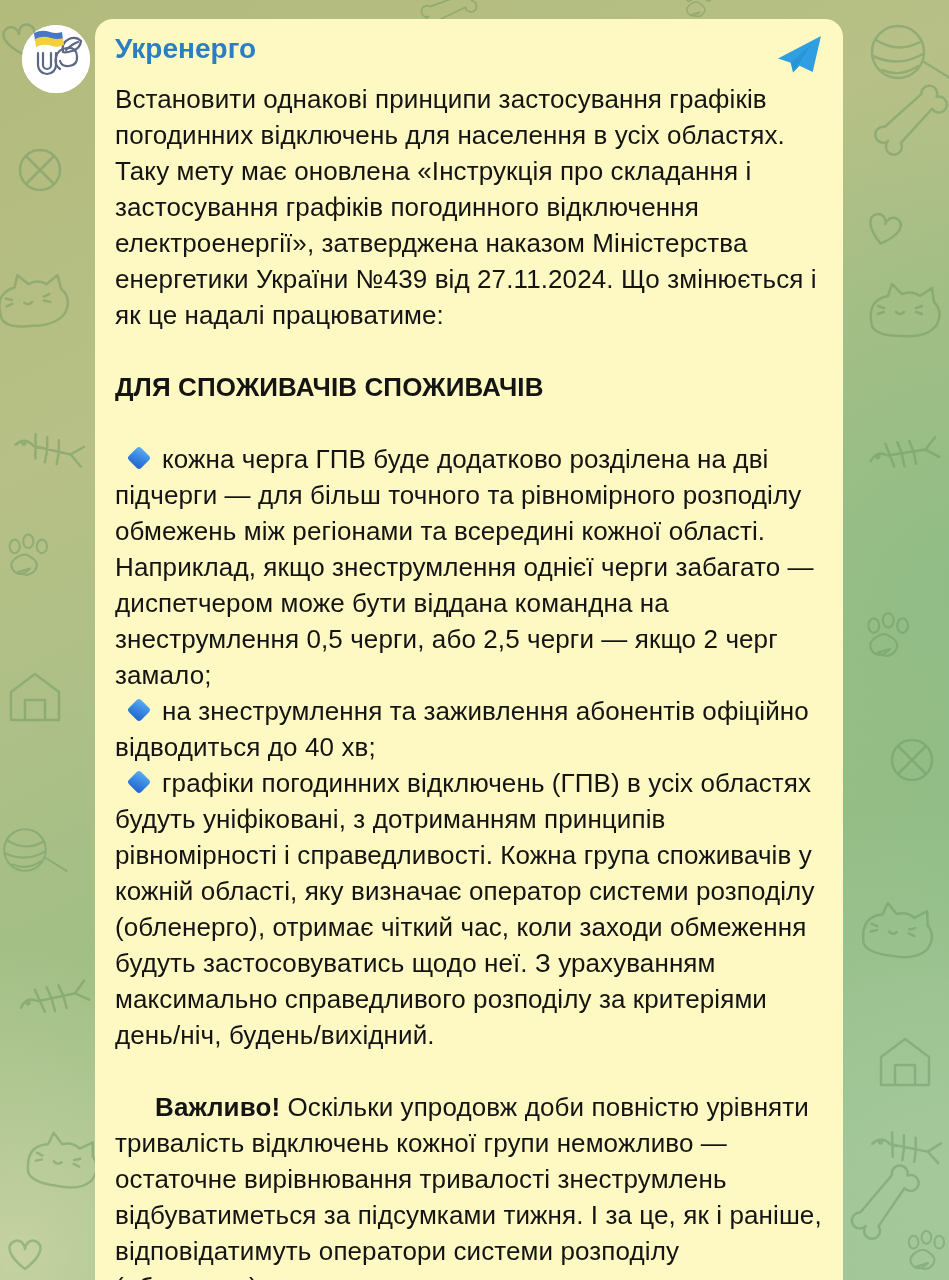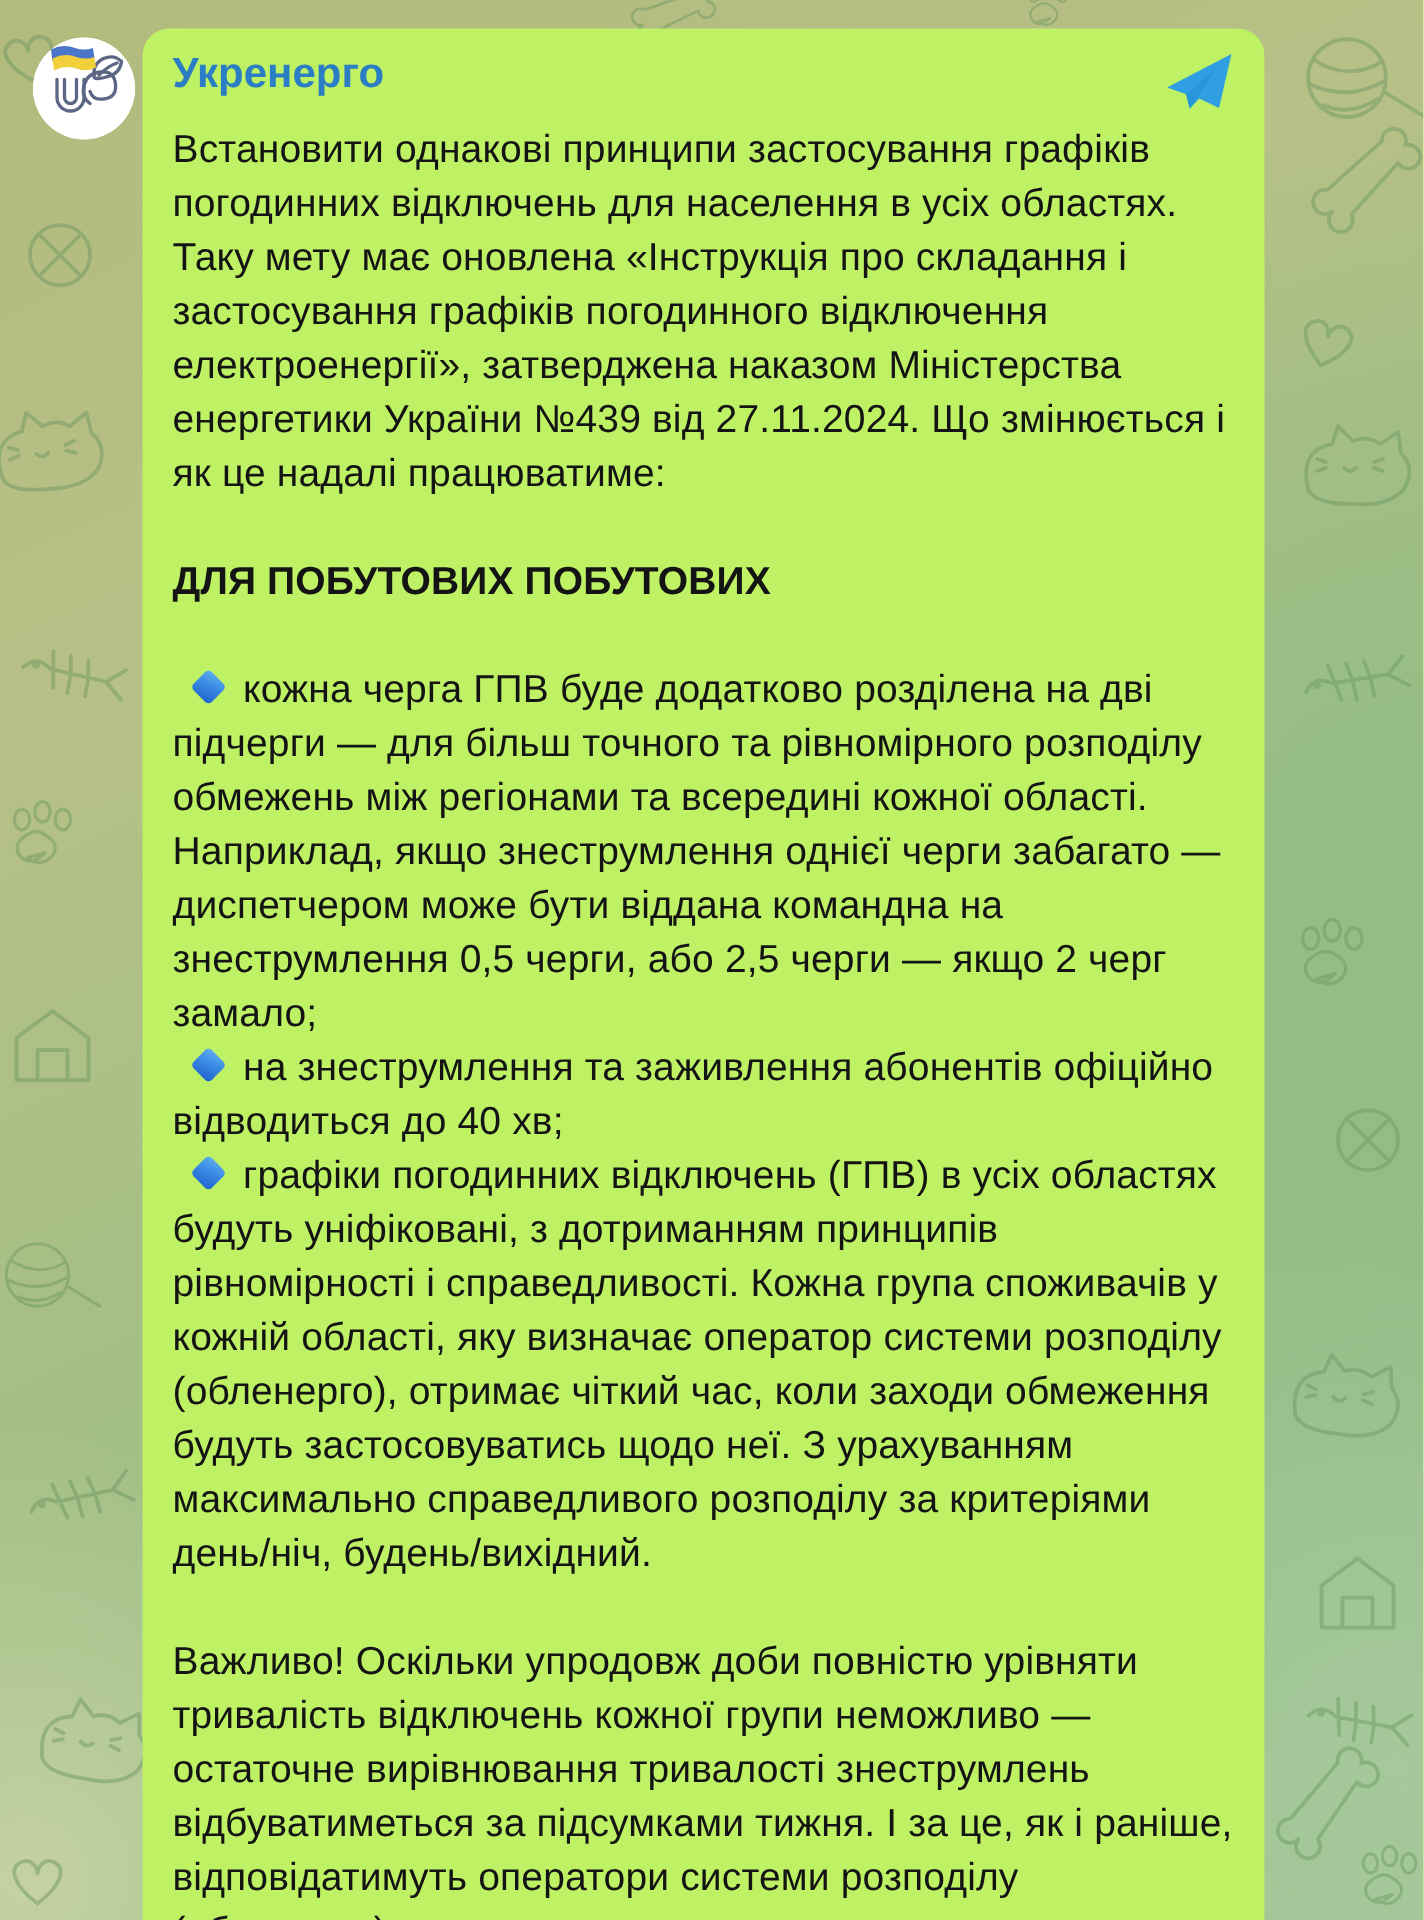--- a/index.html
+++ b/index.html
@@ -12,36 +12,36 @@
     position:absolute;inset:0;
     background:
       radial-gradient(55% 40% at 2% 98%, rgba(206,213,166,.85) 0%, rgba(206,213,166,0) 60%),
       radial-gradient(60% 45% at 98% 92%, rgba(166,201,156,.9) 0%, rgba(166,201,156,0) 65%),
       radial-gradient(70% 55% at 100% 45%, rgba(140,188,133,.75) 0%, rgba(140,188,133,0) 70%),
       linear-gradient(155deg, #b2ba7c 0%, #b7c086 28%, #a4bf86 55%, #93bd86 78%, #9fc493 100%);
   }
   .doodles{position:absolute;inset:0;opacity:.5;}
   .bubble{
     position:absolute;left:95px;top:19px;width:748px;height:1261px;
-    background:#bef264;border-radius:18px 18px 0 0;
+    background:#fef9c3;border-radius:18px 18px 0 0;
     padding:12px 16px 0 20px;box-sizing:border-box;
   }
   .bubble-header{display:flex;justify-content:space-between;align-items:flex-start;height:44px;}
   .channel-name{
     font-size:28px;font-weight:bold;color:#2b7dc4;line-height:36px;cursor:pointer;
   }
   .plane{width:47px;height:41px;margin-top:2px;margin-right:4px;cursor:pointer;}
   .body-text{
     margin-top:6px;color:#141414;font-size:26px;line-height:36px;
     width:712px;letter-spacing:.1px;
   }
   .body-text p{margin:0 0 36px 0;}
   .body-text p.tight{margin-bottom:0;}
   .section-heading{font-weight:bold;}
-  .lead-bold{font-weight:normal;}
+  .lead-bold{font-weight:bold;margin-left:40px;}
   .diamond{
     display:inline-block;width:22px;height:22px;margin:0 12px -1px 13px;
     background:linear-gradient(160deg,#5fb0f2 0%,#3b8ae4 45%,#1f63cd 100%);
     transform:rotate(45deg) scale(.78);border-radius:4px;
   }
   .avatar{
     position:absolute;left:22px;top:25px;width:68px;height:68px;border-radius:50%;
     background:#ffffff;cursor:pointer;
   }
   .avatar svg{position:absolute;inset:0;}
@@ -115,21 +115,21 @@
     <span class="channel-name">Укренерго</span>
     <svg class="plane" viewBox="0 0 48 42">
       <path d="M46 3 L2 26 L15 30.5 L17.5 40.5 L24 33.5 L37.5 40 Z" fill="#2f9fe2"></path>
       <path d="M15 30.5 L36 12 L17.5 40.5 Z" fill="#1f8ed2" opacity=".55"></path>
     </svg>
   </div>
 
   <div class="body-text">
     <p>Встановити однакові принципи застосування графіків погодинних відключень для населення в усіх областях. Таку мету має оновлена «Інструкція про складання і застосування графіків погодинного відключення електроенергії», затверджена наказом Міністерства енергетики України №439 від 27.11.2024. Що змінюється і як це надалі працюватиме:</p>
 
-    <p class="section-heading">ДЛЯ ПОБУТОВИХ ПОБУТОВИХ</p>
+    <p class="section-heading">ДЛЯ СПОЖИВАЧІВ СПОЖИВАЧІВ</p>
 
     <p class="tight"><span class="diamond"></span><span>кожна черга ГПВ буде додатково розділена на дві підчерги — для більш точного та рівномірного розподілу обмежень між регіонами та всередині кожної області. Наприклад, якщо знеструмлення однієї черги забагато — диспетчером може бути віддана командна на знеструмлення 0,5 черги, або 2,5 черги — якщо 2 черг замало;</span></p>
     <p class="tight"><span class="diamond"></span><span>на знеструмлення та заживлення абонентів офіційно відводиться до 40 хв;</span></p>
     <p><span class="diamond"></span><span>графіки погодинних відключень (ГПВ) в усіх областях будуть уніфіковані, з дотриманням принципів рівномірності і справедливості. Кожна група споживачів у кожній області, яку визначає оператор системи розподілу (обленерго), отримає чіткий час, коли заходи обмеження будуть застосовуватись щодо неї. З урахуванням максимально справедливого розподілу за критеріями день/ніч, будень/вихідний.</span></p>
 
     <p class="tight"><span class="lead-bold">Важливо!</span><span> Оскільки упродовж доби повністю урівняти тривалість відключень кожної групи неможливо — остаточне вирівнювання тривалості знеструмлень відбуватиметься за підсумками тижня. І за це, як і раніше, відповідатимуть оператори системи розподілу (обленерго).</span></p>
   </div>
 </div>
 
 <div class="avatar">

